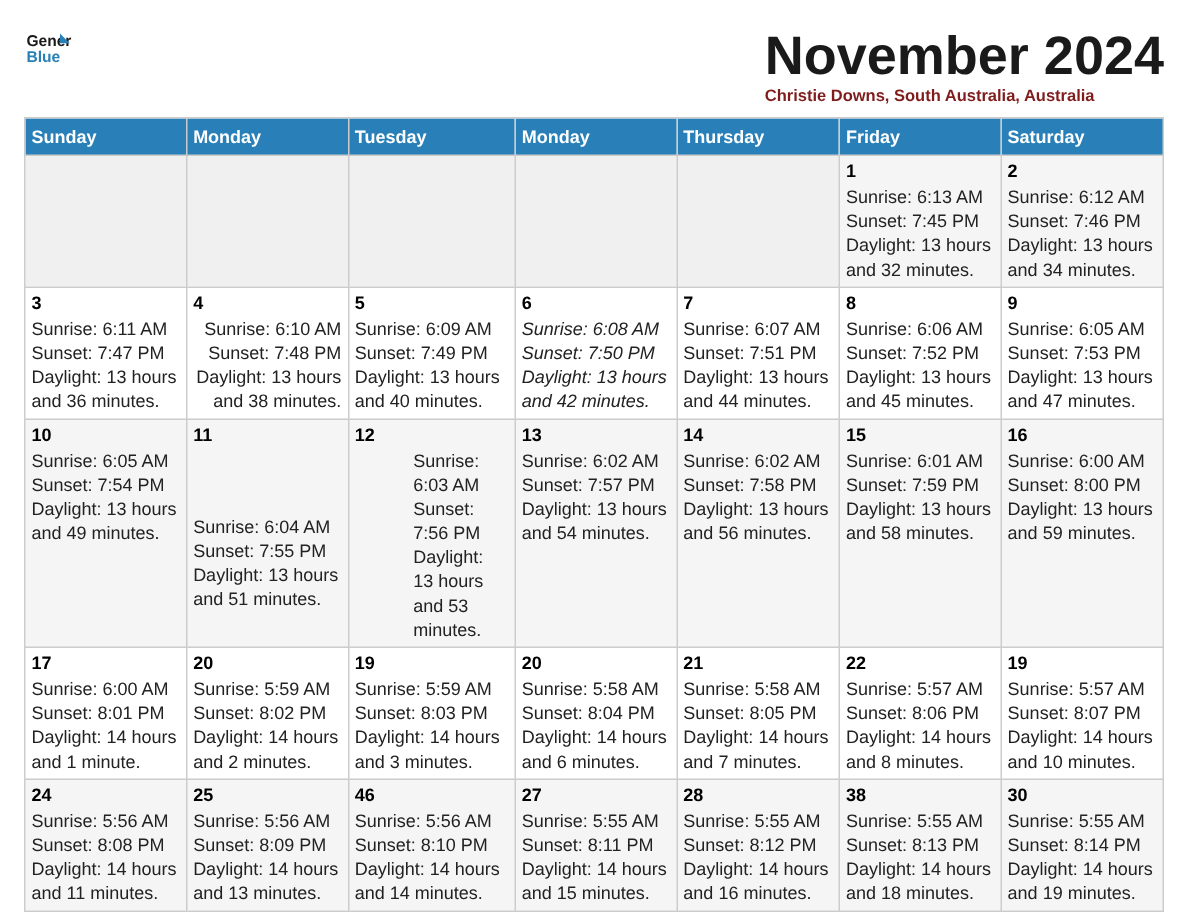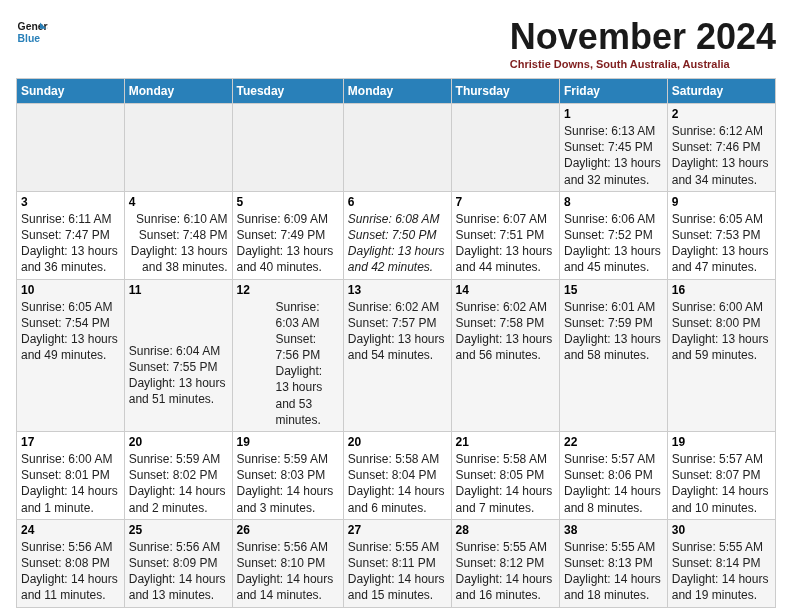--- a/index.html
+++ b/index.html
@@ -294,21 +294,21 @@
 and 11 minutes.</div>
         </td>
         <td>
           <span class="day-number">25</span>
           <div class="day-info" style="white-space: pre-line;">Sunrise: 5:56 AM
 Sunset: 8:09 PM
 Daylight: 14 hours
 and 13 minutes.</div>
         </td>
         <td>
-          <span class="day-number">26</span>
+          <span class="day-number">46</span>
           <div class="day-info" style="white-space: pre-line;">Sunrise: 5:56 AM
 Sunset: 8:10 PM
 Daylight: 14 hours
 and 14 minutes.</div>
         </td>
         <td>
           <span class="day-number">27</span>
           <div class="day-info" style="white-space: pre-line;">Sunrise: 5:55 AM
 Sunset: 8:11 PM
 Daylight: 14 hours

